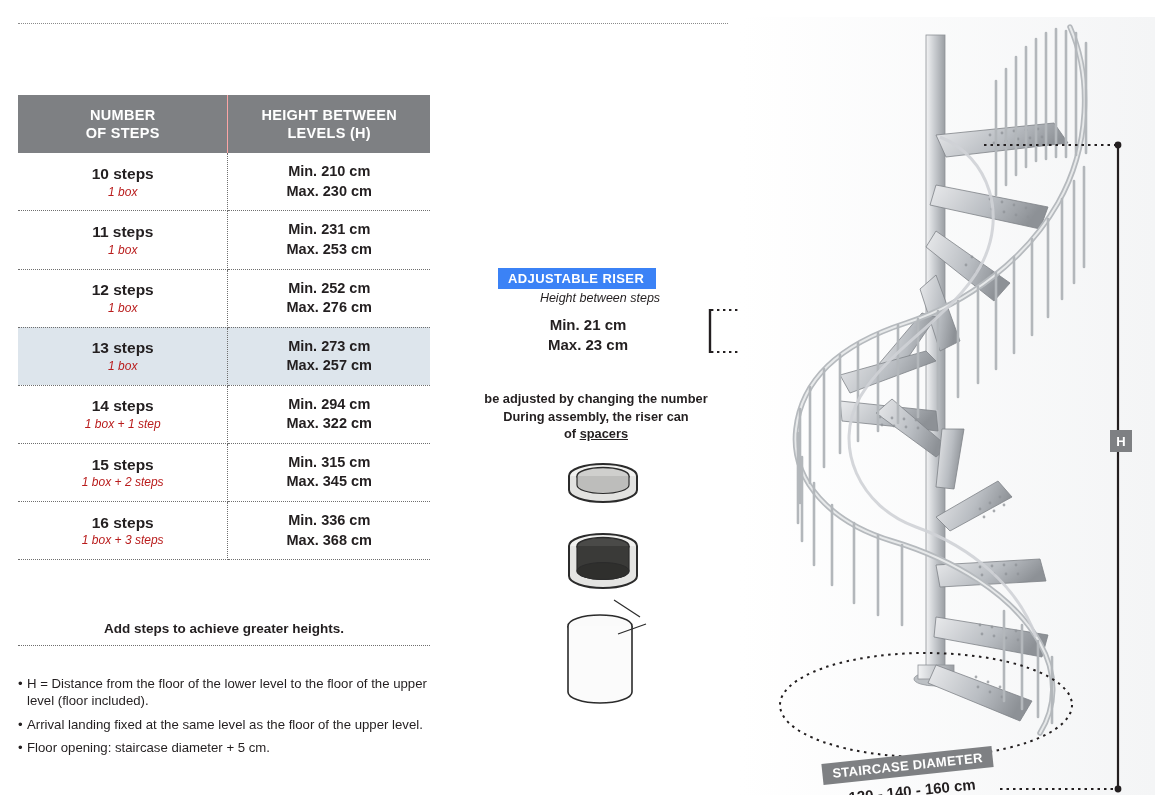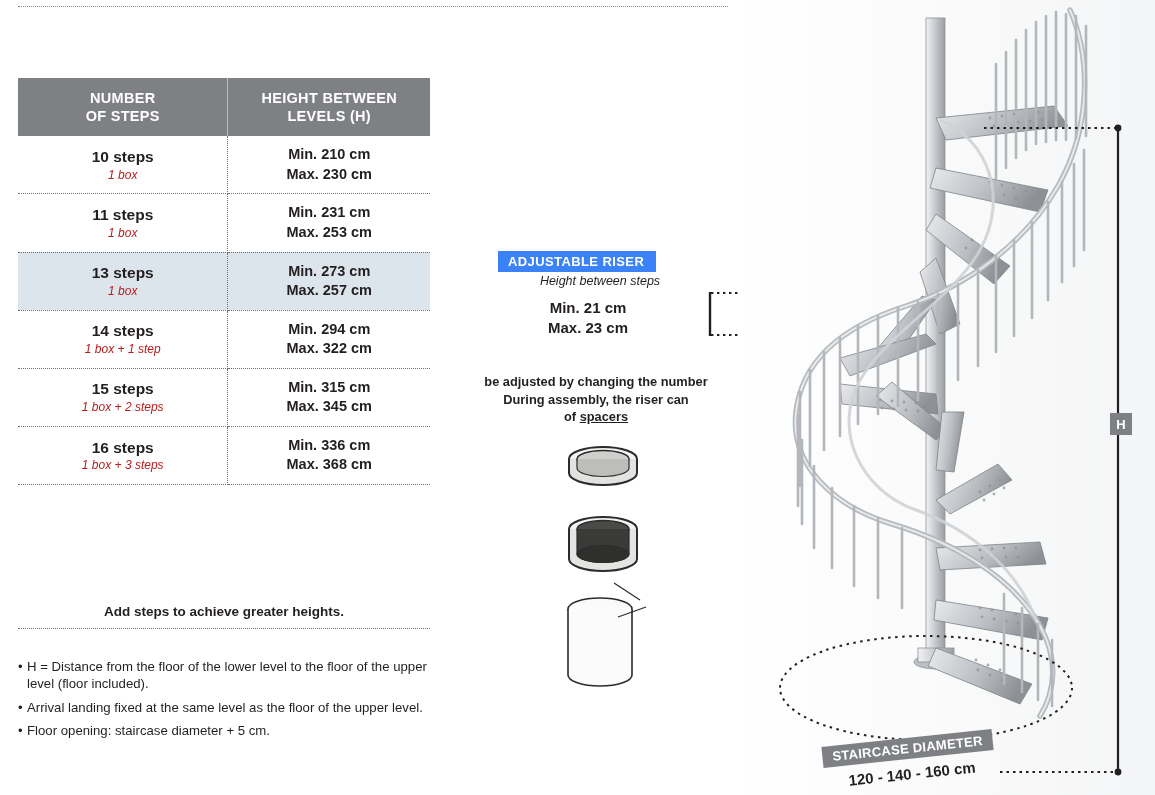--- a/index.html
+++ b/index.html
@@ -4,21 +4,21 @@
 <style>
   html,body{margin:0;padding:0;}
   body{
     width:1155px;height:795px;
     background:#ffffff;
     font-family:"Liberation Sans", sans-serif;
     color:#231f20;
     position:relative;
     overflow:hidden;
   }
-  .page{position:absolute;inset:0;}
+  .page{position:absolute;inset:0;margin-top:17px;}
 
   
   .top-rule{
     position:absolute;left:18px;top:6px;width:710px;height:0;
     border-top:1px dotted #8b8b8b;
   }
 
   
   .table-wrap{
     position:absolute;left:18px;top:78px;width:412px;
@@ -142,20 +142,30 @@
           </td>
         </tr>
         <tr>
           <td class="left">
             <div class="steps-n">11 steps</div>
             <div class="steps-box">1 box</div>
           </td>
           <td>
             <div class="h-val">Min. 231 cm</div>
             <div class="h-val">Max. 253 cm</div>
+          </td>
+        </tr>
+        <tr>
+          <td class="left">
+            <div class="steps-n">12 steps</div>
+            <div class="steps-box">1 box</div>
+          </td>
+          <td>
+            <div class="h-val">Min. 252 cm</div>
+            <div class="h-val">Max. 276 cm</div>
           </td>
         </tr>
         <tr class="highlight">
           <td class="left">
             <div class="steps-n">13 steps</div>
             <div class="steps-box">1 box</div>
           </td>
           <td>
             <div class="h-val">Min. 273 cm</div>
             <div class="h-val">Max. 257 cm</div>

